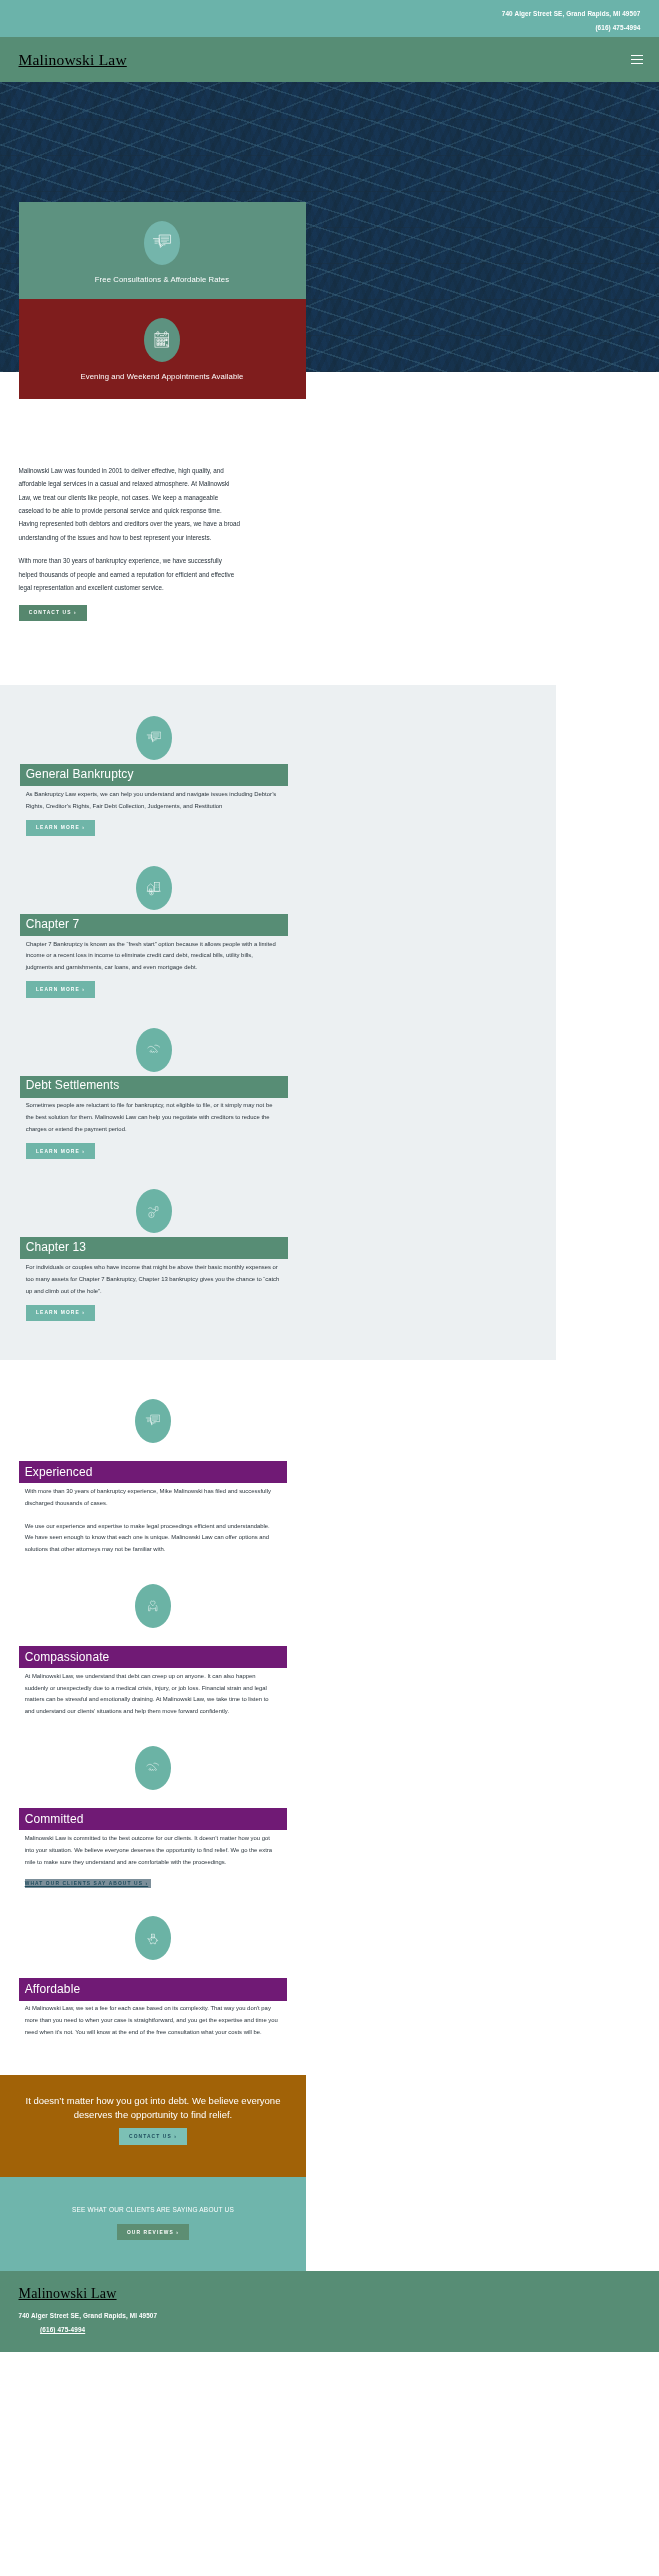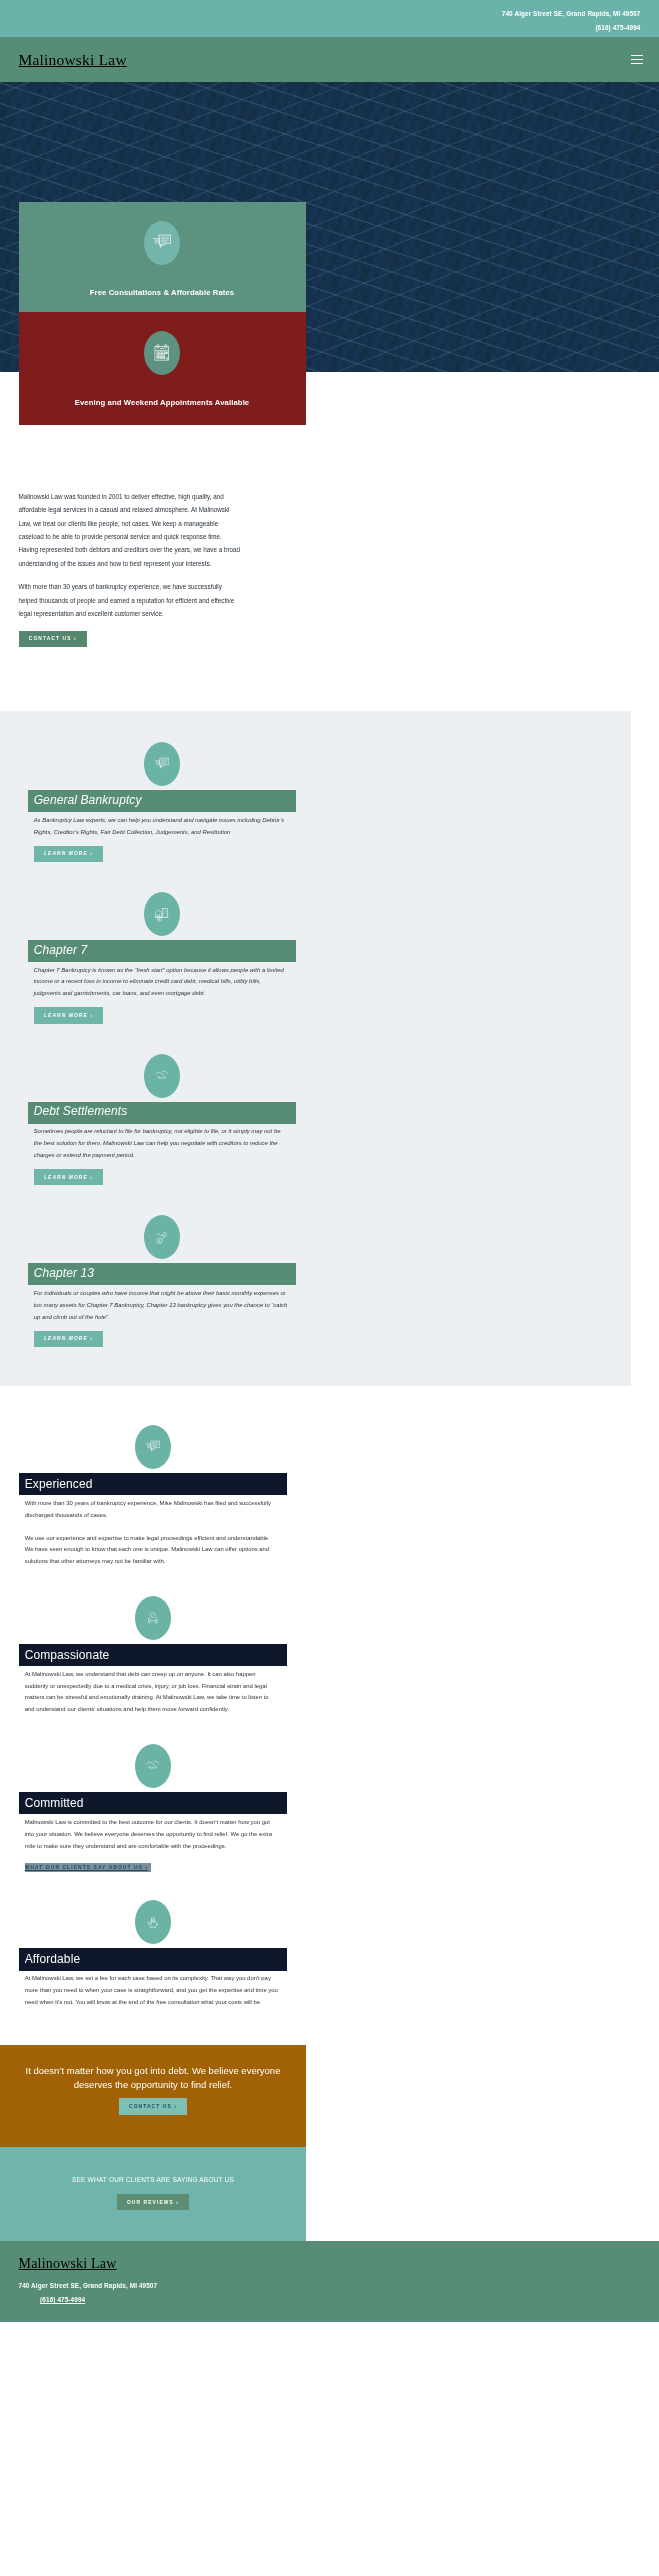--- a/index.html
+++ b/index.html
@@ -123,23 +123,23 @@
   .promo-card {
     width: 287px;
     padding: 18.5px 12.4px 15.5px;
     text-align: center;
   }
   .promo-card.one { background: #5d9280; }
   .promo-card.two { background: #7f1d1d; padding-bottom: 18.5px; }
   .promo-title {
     color: #ffffff;
     font-size: 7.7px;
-    font-weight: bold;
+    font-weight: normal;
     letter-spacing: 0.1px;
-    margin-top: 23px;
+    margin-top: 10px;
   }
 
   .icon-oval {
     width: 36px;
     height: 44px;
     border-radius: 50%;
     display: inline-flex;
     align-items: center;
     justify-content: center;
   }
@@ -172,23 +172,22 @@
     border: none;
   }
   .btn-dark  { background: #56876e; color: #ffffff; }
   .btn-light { background: #6fb5a8; color: #ffffff; }
   .btn-pale  { background: #7cc0b5; color: #1d4b5c; }
   .btn-olive { background: #5d8e73; color: #ffffff; }
 
   
   .practice {
     background: #ecf0f2;
-    padding: 31px 0 39px 9px;
-    width: 631px;
-    font-style: italic;
+    padding: 31px 0 39px 1px;
+    width: 556px;
   }
   .pa-item {
     width: 306px;
     padding-left: 18.5px;
     margin-bottom: 30px;
   }
   .pa-item:last-child { margin-bottom: 0; }
   .pa-icon-row { text-align: center; width: 268px; }
   .pa-band {
     background: #578d75;
@@ -220,24 +219,24 @@
     width: 659px;
   }
   .val-item {
     width: 306px;
     padding-left: 18.5px;
     margin-bottom: 28px;
   }
   .val-item:last-child { margin-bottom: 0; }
   .val-icon-row { text-align: center; width: 268px; }
   .val-band {
-    background: #0f172a;
+    background: #701a75;
     width: 268px;
     padding: 3.6px 0 4.6px 6.2px;
-    margin-top: 4px;
+    margin-top: 18px;
   }
   .val-band h2 {
     color: #ffffff;
     font-size: 12px;
     font-weight: normal;
     letter-spacing: 0.1px;
   }
   .val-body {
     font-size: 5.9px;
     line-height: 2.0;

